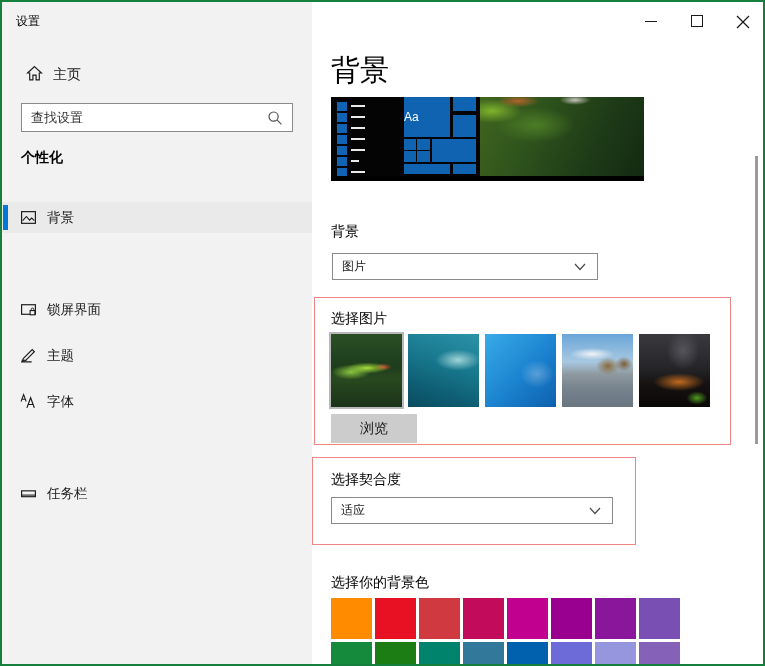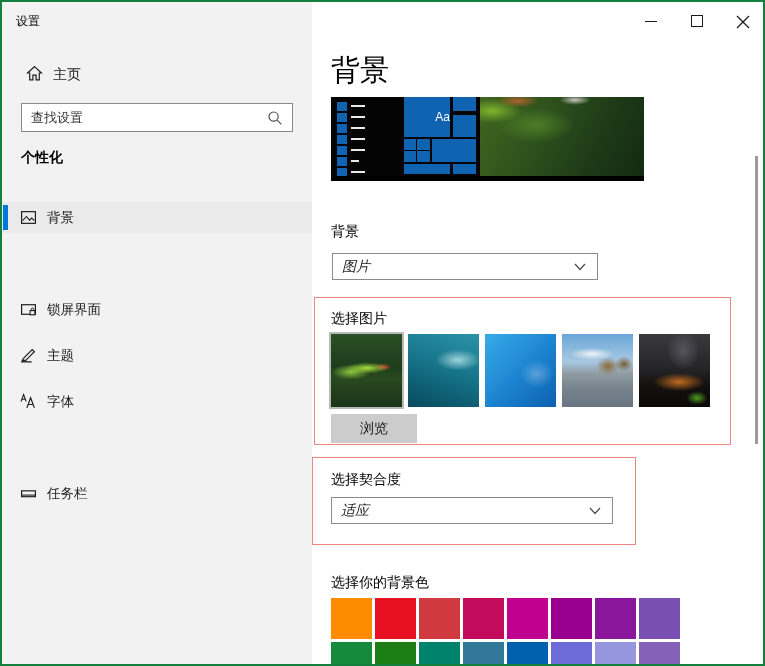--- a/index.html
+++ b/index.html
@@ -29,41 +29,41 @@
   .glyph-min { position:absolute; left:17px; top:19px; width:12px; height:0; border-top:1.6px solid #1a1a1a; }
   .glyph-max { position:absolute; left:17px; top:13px; width:12px; height:12px; border:1.4px solid #1a1a1a; }
 
   
   .page-title { position:absolute; left:329px; top:49px; font-size:29px; font-weight:300; color:#000; }
 
   .preview { position:absolute; left:329px; top:95px; width:313px; height:84px; background:#040404; }
   .pv-sq { position:absolute; left:6px; width:10px; height:9px; background:#1164b4; }
   .pv-dash { position:absolute; left:20px; height:2px; background:#e9e9e9; }
   .pv-tile { position:absolute; background:#0f63b1; }
-  .pv-aa { left:73px; top:0; width:46px; height:40px; color:#fff; font-size:12px; text-align:right; line-height:40px; }
+  .pv-aa { left:73px; top:0; width:46px; height:40px; color:#fff; font-size:12px; text-align:left; line-height:40px; }
   .pv-r1 { left:122px; top:0; width:23px; height:14px; }
   .pv-r2 { left:122px; top:18px; width:23px; height:22px; }
   .pv-s1 { left:73px; top:42px; width:12px; height:11px; }
   .pv-s2 { left:86px; top:42px; width:13px; height:11px; }
   .pv-s3 { left:73px; top:54px; width:12px; height:11px; }
   .pv-s4 { left:86px; top:54px; width:13px; height:11px; }
   .pv-m  { left:101px; top:42px; width:44px; height:23px; }
   .pv-b1 { left:73px; top:67px; width:46px; height:10px; }
   .pv-b2 { left:122px; top:67px; width:23px; height:10px; }
   .pv-photo { position:absolute; left:149px; top:0; width:164px; height:79px;
       background:
         radial-gradient(ellipse 30px 9px at 38px 4px, #b2622c 0%, rgba(178,98,44,0) 70%),
         radial-gradient(ellipse 22px 7px at 95px 3px, #c8c8c0 0%, rgba(200,200,192,0) 70%),
         radial-gradient(ellipse 40px 16px at 12px 14px, #7fb32c 0%, rgba(127,179,44,0) 75%),
         radial-gradient(ellipse 50px 22px at 55px 28px, #4d7d26 0%, rgba(77,125,38,0) 80%),
         linear-gradient(115deg, #40661f 0%, #2e521c 35%, #1d3a17 70%, #132a12 100%); }
   .pv-taskbar { position:absolute; left:0; top:79px; width:100%; height:5px; background:#000; }
 
   .field-label { position:absolute; font-size:14px; color:#000; }
-  .dropdown { position:absolute; height:27px; border:1.5px solid #8a8a8a; background:#fff; font-size:14px;font-style:italic; }
+  .dropdown { position:absolute; height:27px; border:1.5px solid #8a8a8a; background:#fff; font-size:12px; }
   .dropdown .val { position:absolute; left:9px; top:4px; }
   .dropdown .chev { position:absolute; right:11px; top:9px; }
 
   .annotation { position:absolute; border:1px solid #f08585; }
   .box1 { left:312px; top:295px; width:417px; height:148px; }
   .box2 { left:310px; top:455px; width:324px; height:88px; }
 
   .thumbs { position:absolute; left:329px; top:332px; display:flex; gap:6px; }
   .thumb { width:71px; height:73px; }
   .thumb.selected { box-shadow:0 0 0 2px #b9b9b9; }

